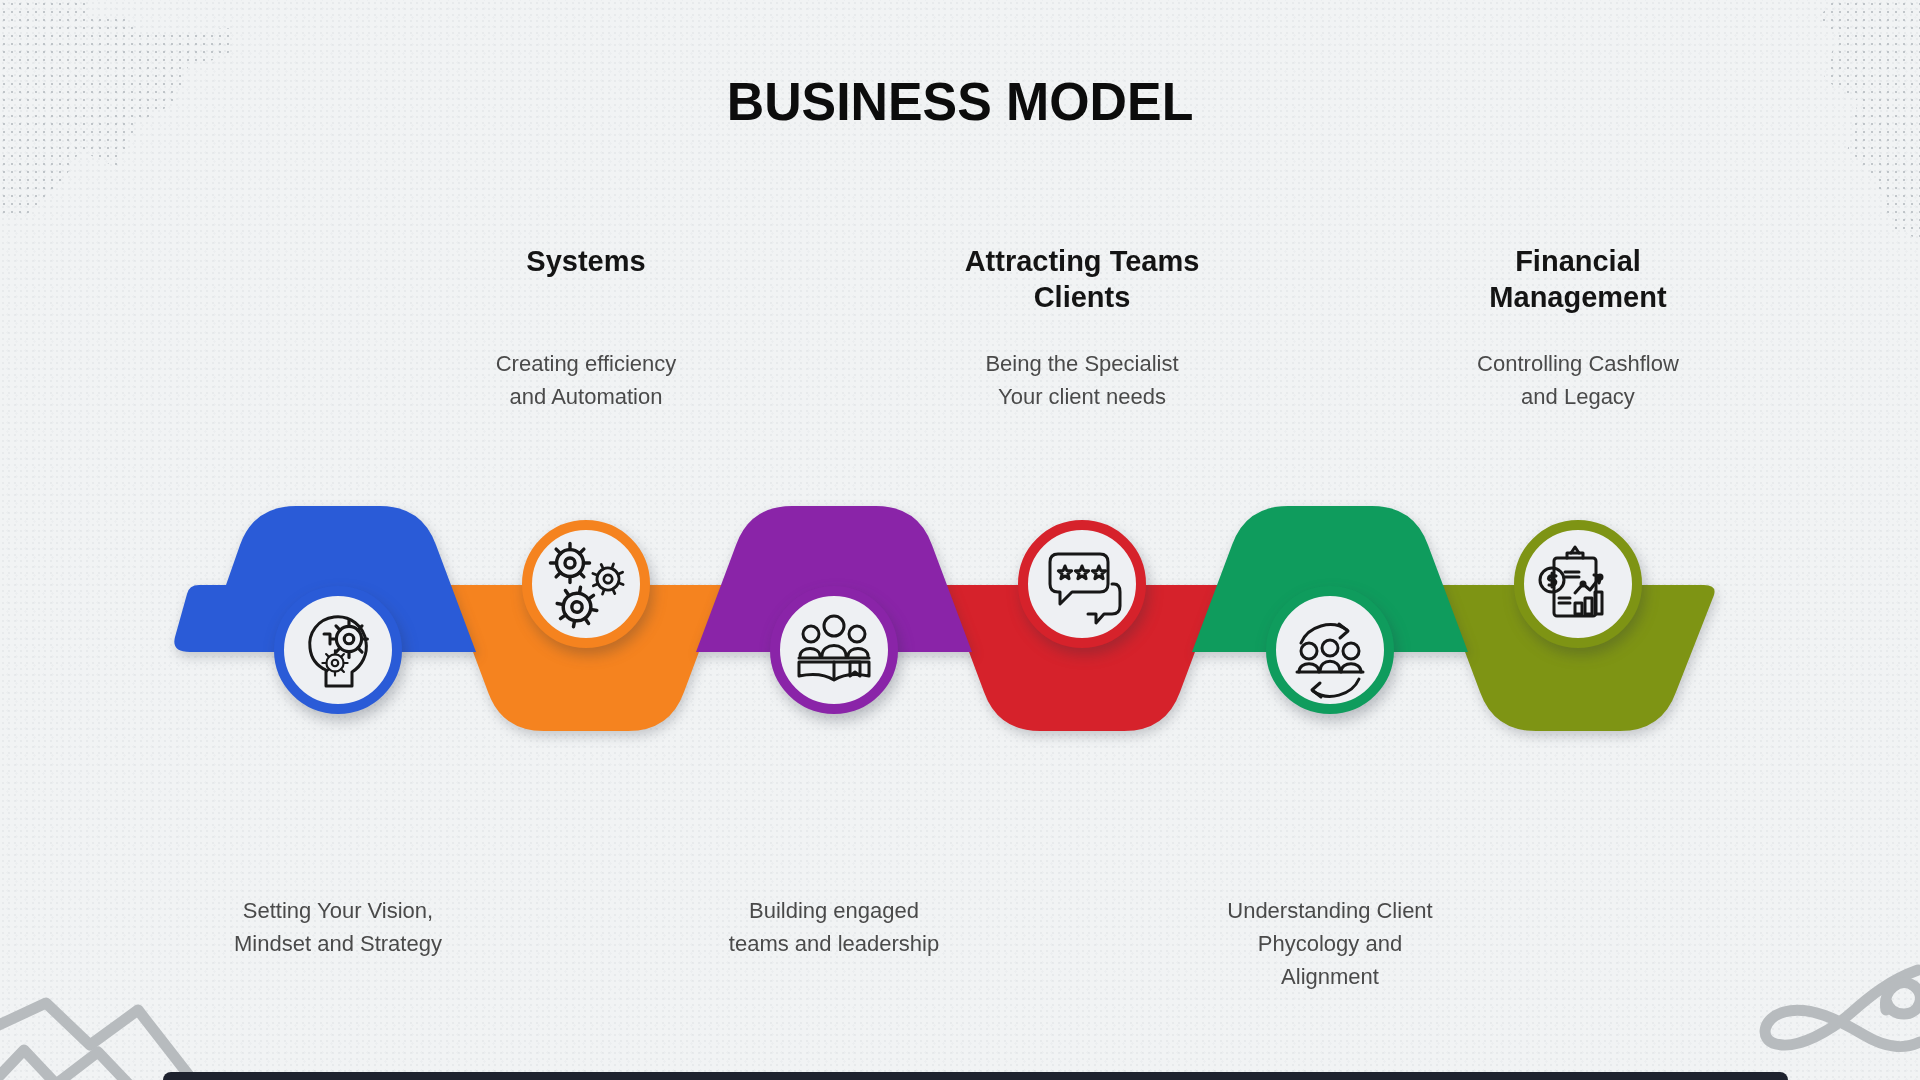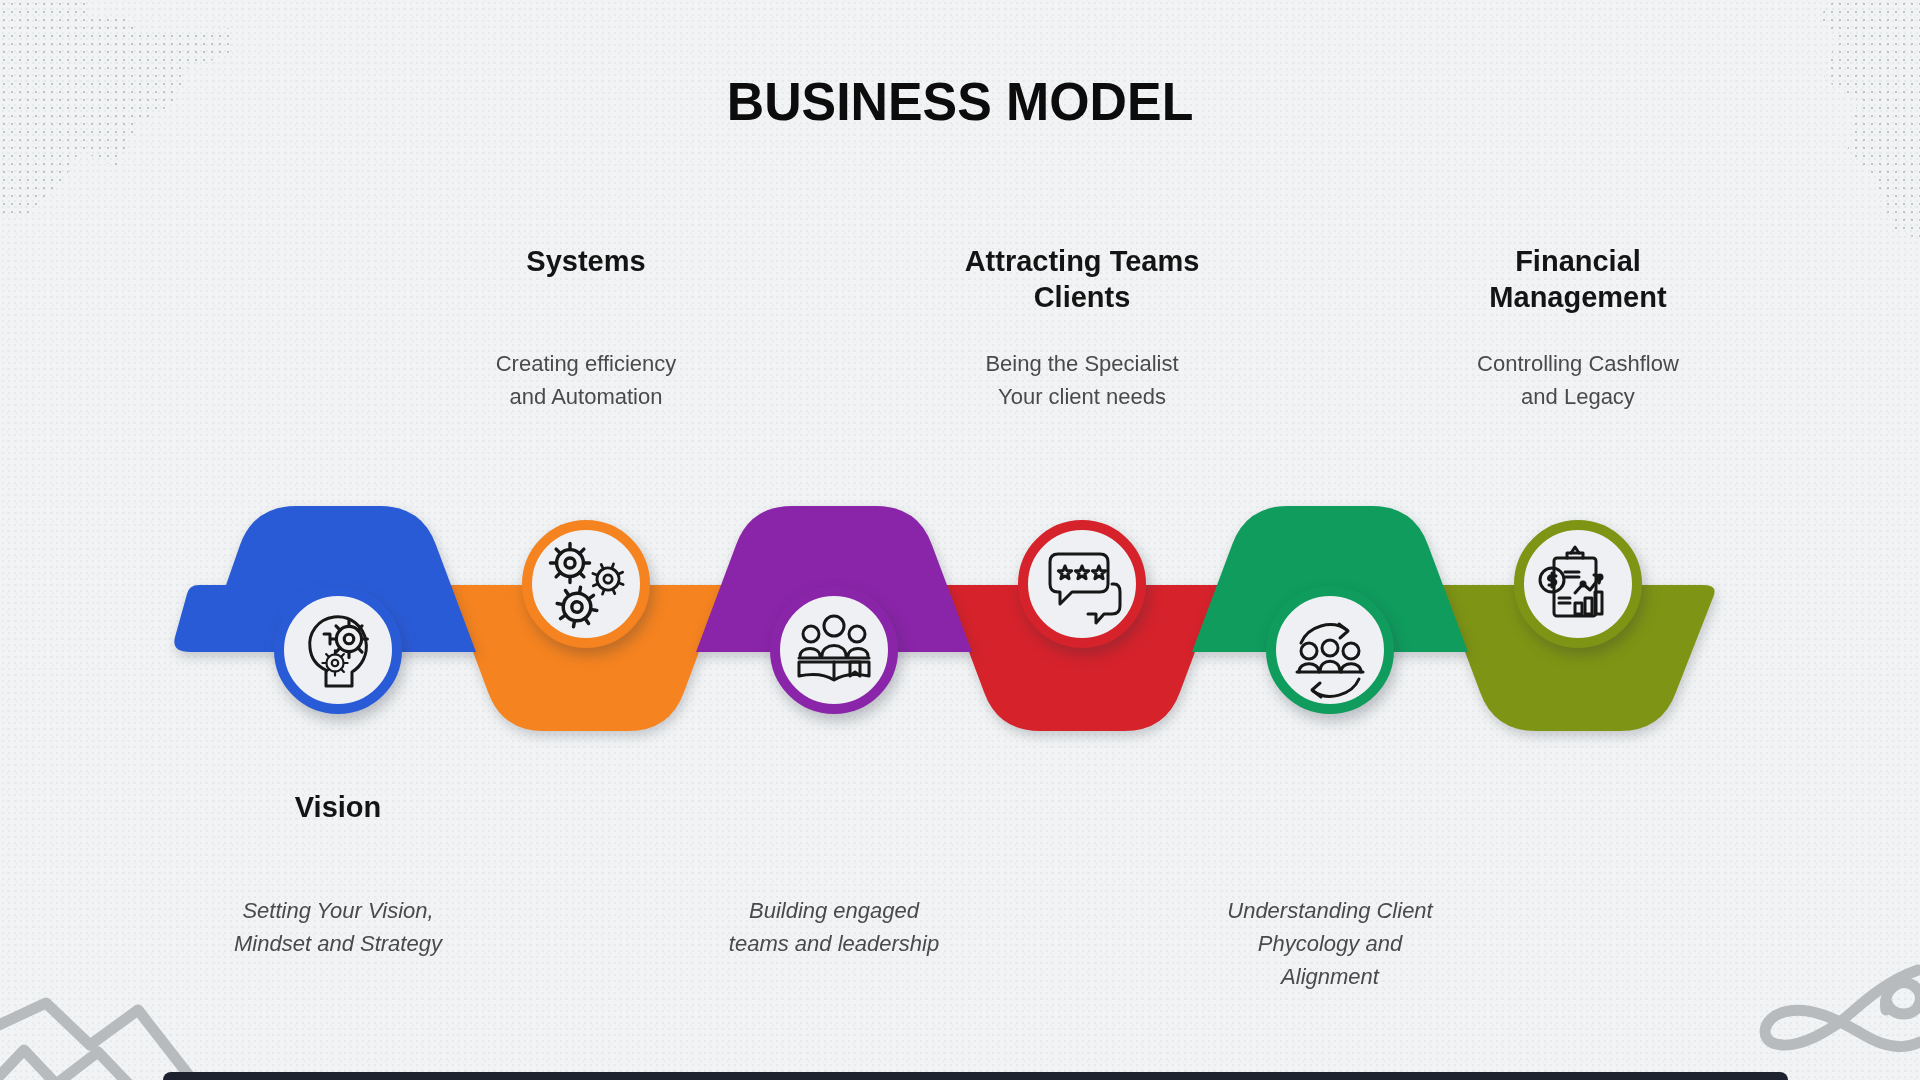--- a/index.html
+++ b/index.html
@@ -17,21 +17,21 @@
     position:absolute;top:70px;left:0;width:100%;
     text-align:center;font-size:54px;font-weight:800;color:#0c0c0c;
     letter-spacing:0px;margin:0;transform:scaleX(.96);
   }
   .col-text{position:absolute;width:320px;text-align:center;}
   .col-title{font-size:29px;font-weight:700;color:#141414;line-height:1.25;white-space:pre-line;}
   .col-desc{font-size:22px;font-weight:400;color:#4a4a4a;line-height:1.5;white-space:pre-line;}
   .row-top.col-title-box{top:243px;}
   .row-top.col-desc-box{top:347px;}
   .row-bottom.col-title-box{top:789px;}
-  .row-bottom.col-desc-box{top:894px;font-style:italic;}
+  .row-bottom.col-desc-box{top:894px;}
 
   .ribbon{position:absolute;left:0;top:0;width:1920px;height:1080px;}
   .tab{filter:drop-shadow(2px 5px 6px rgba(40,45,60,.22));}
   .badge{filter:drop-shadow(3px 7px 7px rgba(40,45,60,.28));}
   .badge-ring{fill:#eef0f3;stroke-width:10px;}
   .icon path,.icon circle,.icon line,.icon polyline,.icon polygon,.icon use,.icon rect{
     fill:none;stroke:#171717;stroke-width:3;stroke-linecap:round;stroke-linejoin:round;
   }
   .dots{
     position:absolute;
@@ -160,21 +160,20 @@
       <rect x="-3" y="19" width="7" height="11"></rect>
       <rect x="7" y="14" width="7" height="16"></rect>
       <rect x="17" y="8" width="7" height="22"></rect>
       <path d="M -3,9 L 5,0 L 12,6 L 22,-7"></path>
       <circle cx="5" cy="0" r="2"></circle>
       <circle cx="22" cy="-7" r="2"></circle>
       <path d="M 16,-9 L 23,-8 L 21,-1"></path>
     </g>
   </svg>
 
-  <div class="col-text col-title-box row-bottom col-title" style="left:178px">Vision</div>
   <div class="col-text col-desc-box row-bottom col-desc" style="left:178px">Setting Your Vision,
 Mindset and Strategy</div>
 
   <div class="col-text col-title-box row-top col-title" style="left:426px">Systems</div>
   <div class="col-text col-desc-box row-top col-desc" style="left:426px">Creating efficiency
 and Automation</div>
 
   <div class="col-text col-desc-box row-bottom col-desc" style="left:674px">Building engaged
 teams and leadership</div>
 

